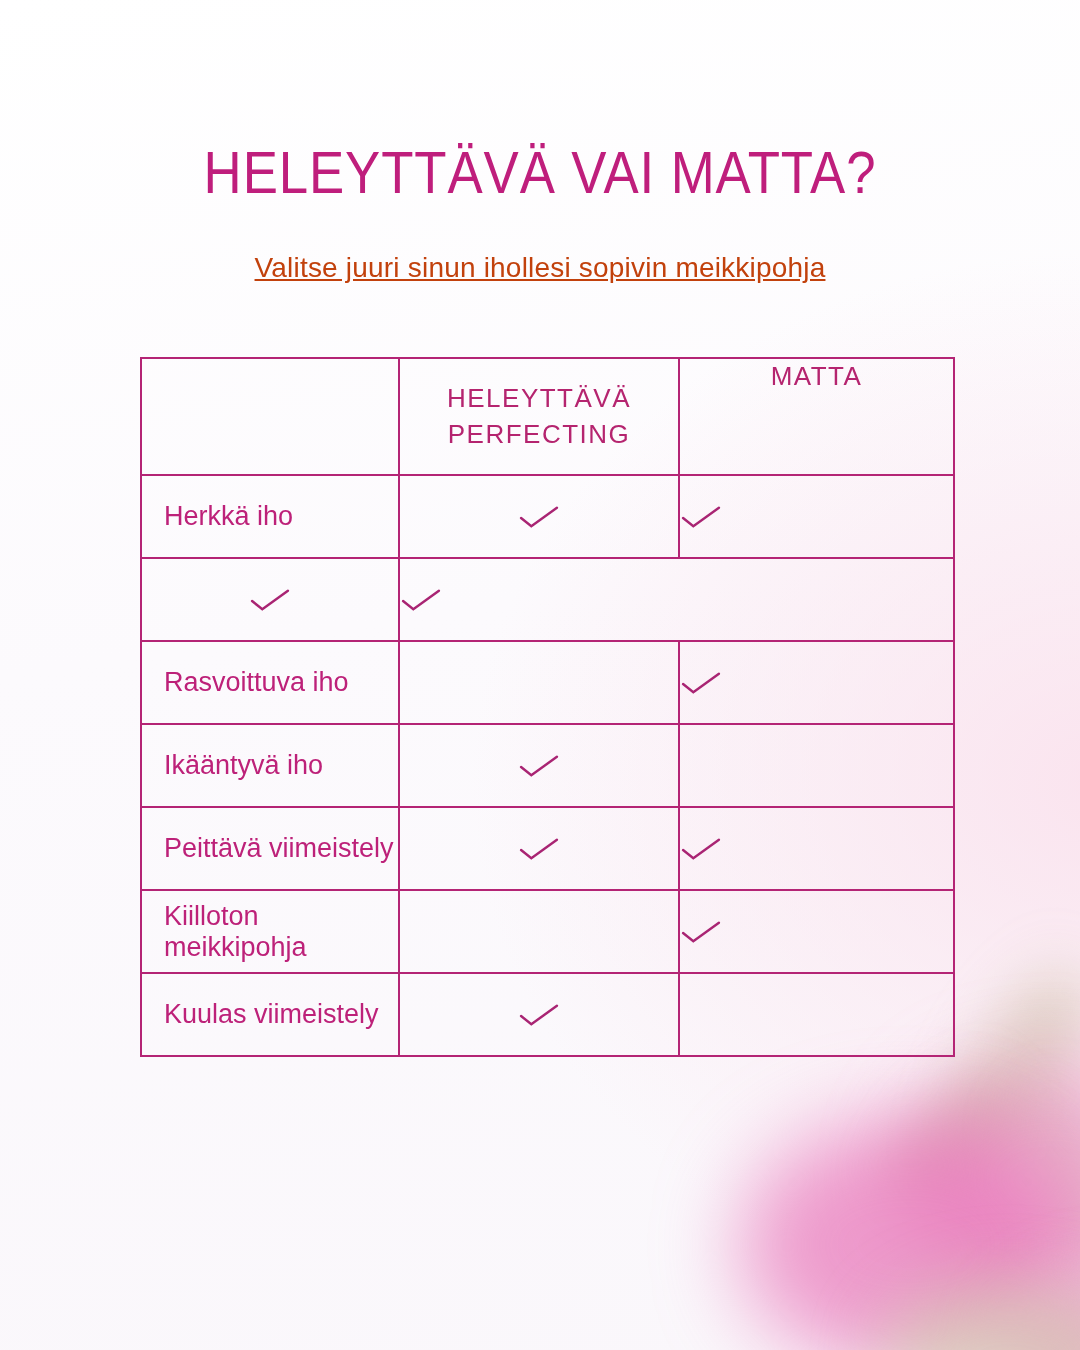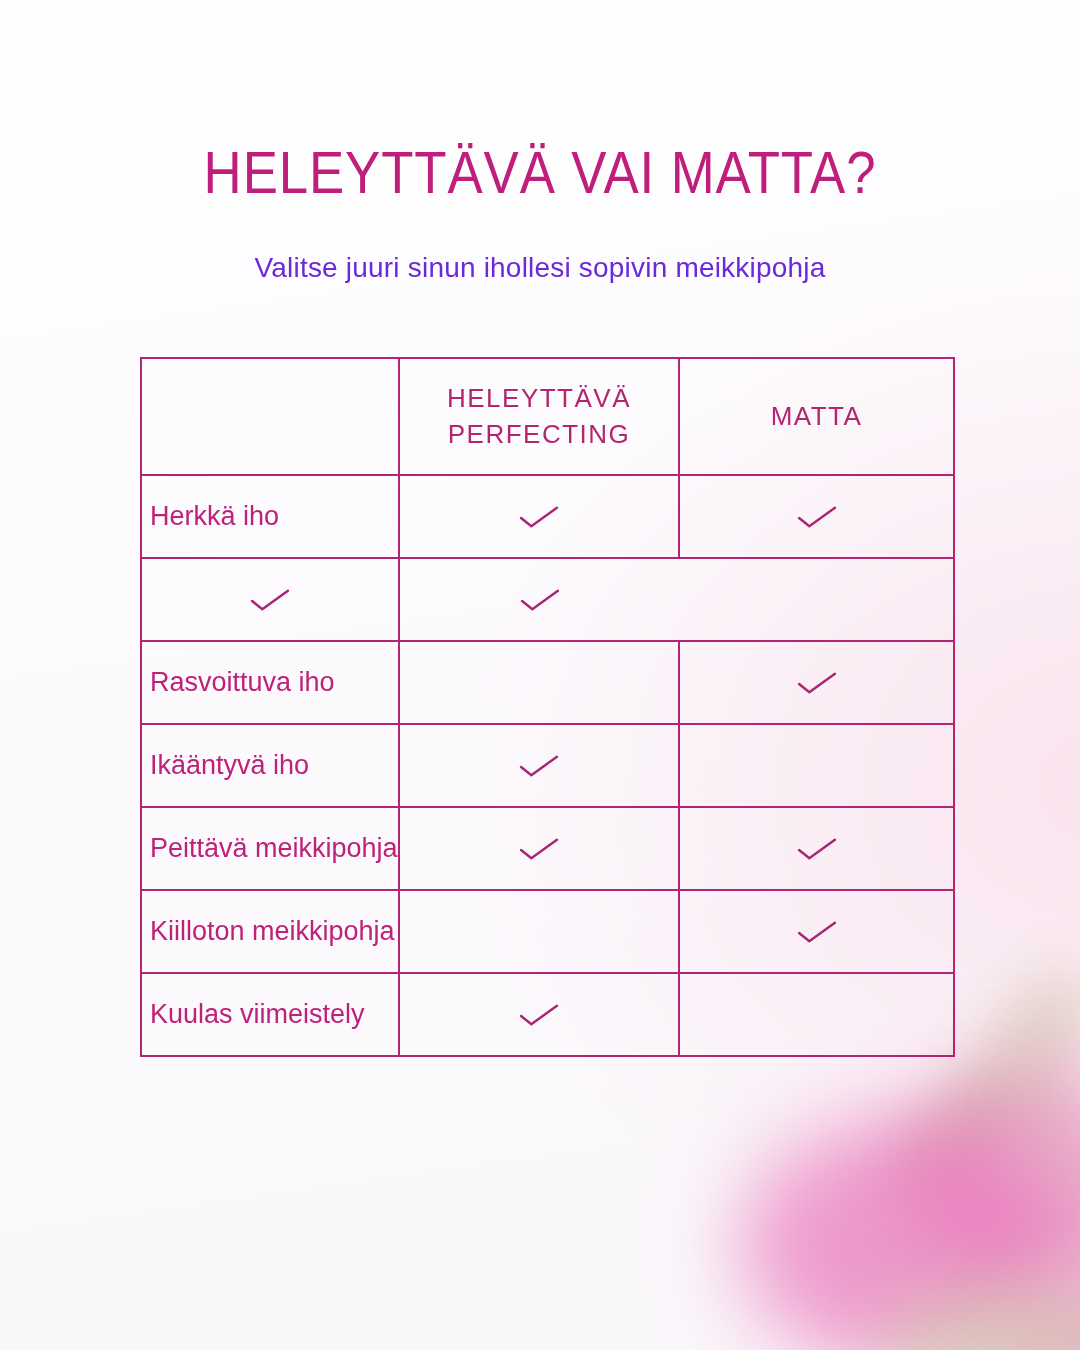--- a/index.html
+++ b/index.html
@@ -48,21 +48,22 @@
   .subtitle {
     position: absolute;
     top: 252px;
     left: 0;
     width: 100%;
     margin: 0;
     text-align: center;
     font-size: 28px;
     font-weight: 400;
     letter-spacing: 0.2px;
-    color: #6d28d9;
+    color: #c2410c;
+    text-decoration: underline;
   }
 
   
   .cmp-table {
     position: absolute;
     left: 140px;
     top: 357px;
     width: 815px;
     box-sizing: border-box;
     border: 2px solid #b42475;
@@ -74,33 +75,33 @@
   }
   .trow:last-child { border-bottom: none; }
   .head-row { height: 115px; }
   .data-row { height: 81px; }
   .cell {
     display: flex;
     align-items: center;
     justify-content: center;
     border-right: 2px solid #b42475;
   }
-  .cell:last-child { border-right: none; }
+  .cell:last-child { border-right: none; justify-content: space-between; }
   .head-cell {
     flex-direction: column;
     font-size: 26px;
     font-weight: 300;
     letter-spacing: 1.5px;
     line-height: 1.35;
     color: #b5246f;
     text-align: center;
   }
   .label-cell {
     justify-content: flex-start;
-    padding-left: 8px;
+    padding-left: 22px;
     font-size: 27px;
     font-weight: 400;
     color: #bd2179;
   }
   .check {
     width: 42px;
     height: 26px;
     stroke: #a92473;
     stroke-width: 2.4;
     fill: none;
@@ -177,21 +178,21 @@
     <div class="cell label-cell">Ikääntyvä iho</div>
     <div class="cell check-cell">
   <svg class="check" viewBox="0 0 41 24" aria-hidden="true">
     <path d="M3 13 L13 21 L38 3"></path>
   </svg>
 </div>
     <div class="cell check-cell"></div>
   </div>
 
   <div class="trow data-row">
-    <div class="cell label-cell">Peittävä meikkipohja</div>
+    <div class="cell label-cell">Peittävä viimeistely</div>
     <div class="cell check-cell">
   <svg class="check" viewBox="0 0 41 24" aria-hidden="true">
     <path d="M3 13 L13 21 L38 3"></path>
   </svg>
 </div>
     <div class="cell check-cell">
   <svg class="check" viewBox="0 0 41 24" aria-hidden="true">
     <path d="M3 13 L13 21 L38 3"></path>
   </svg>
 </div>

